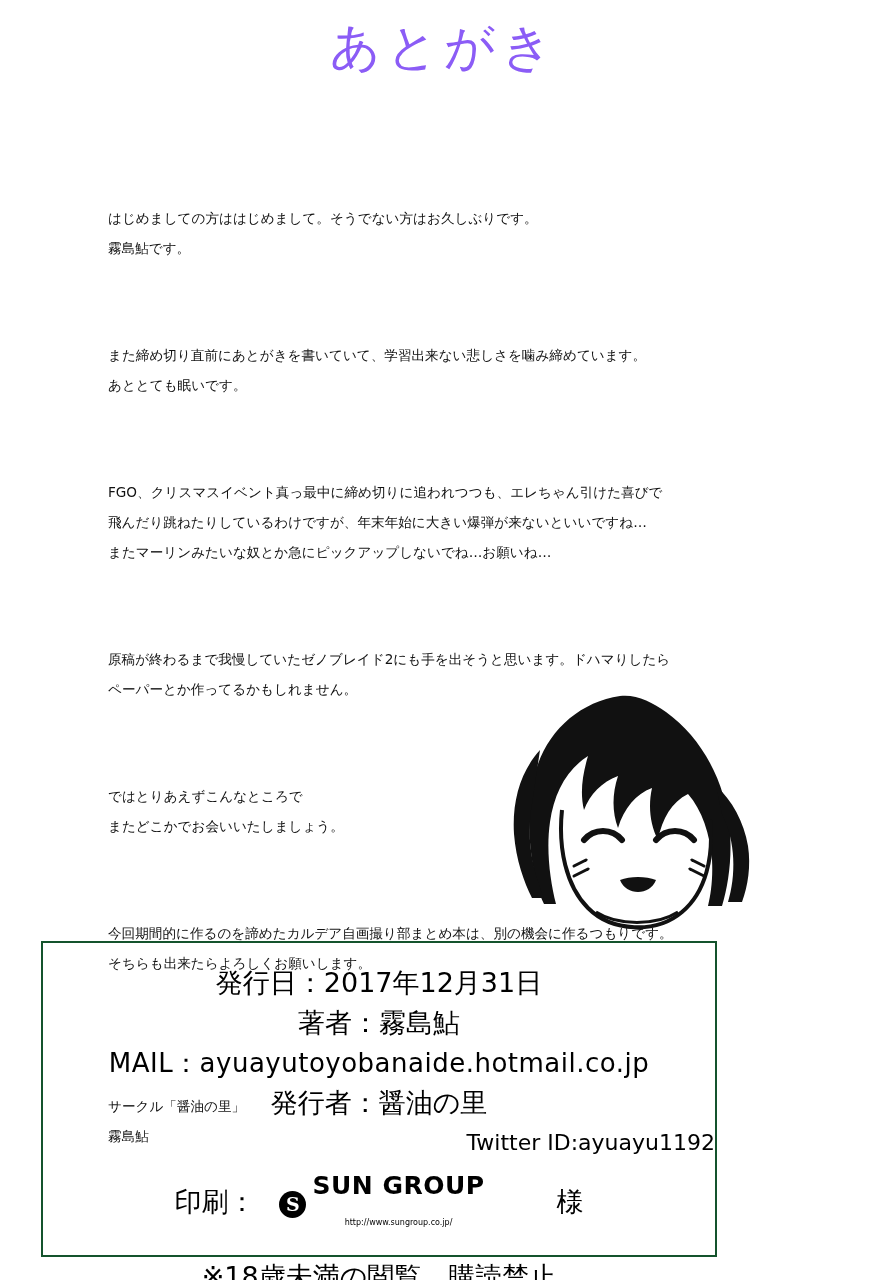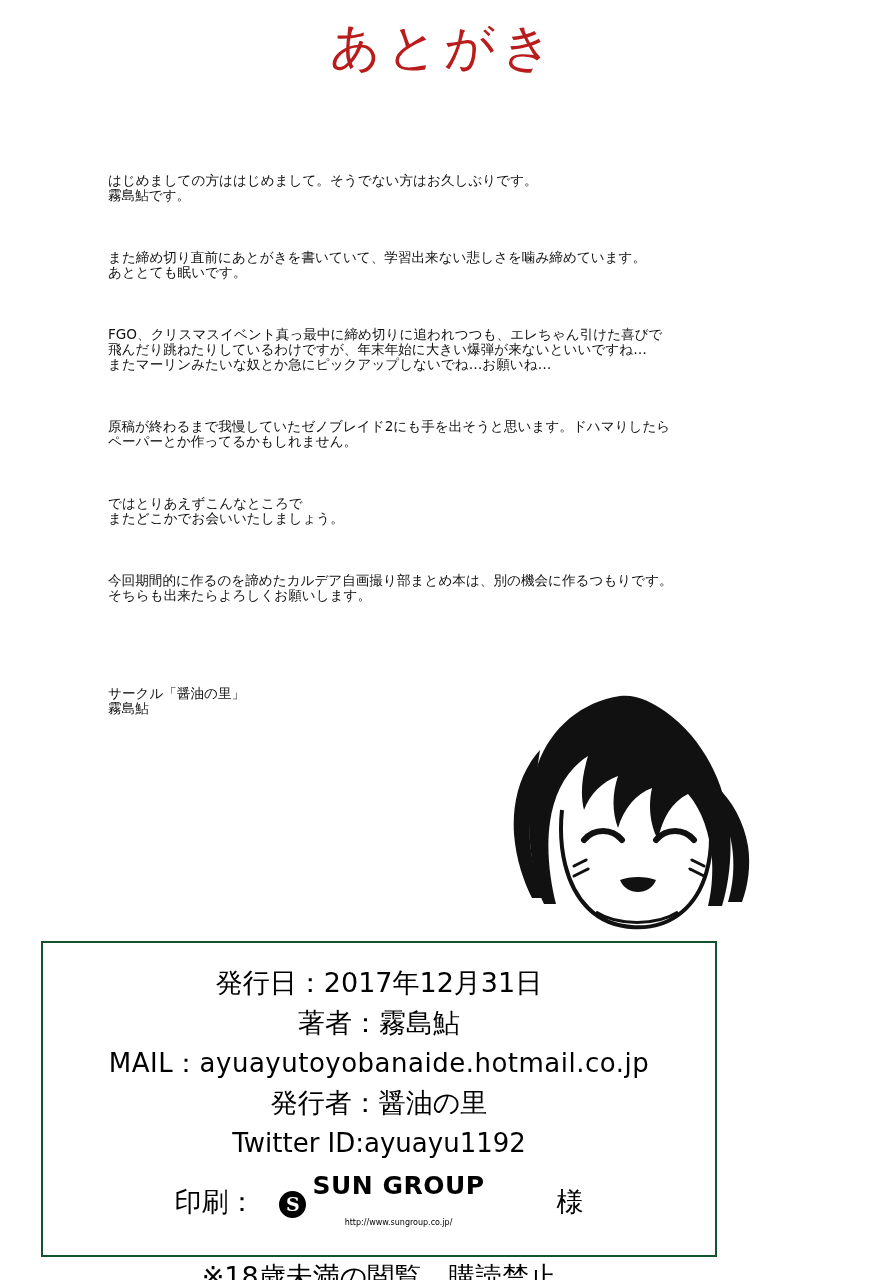--- a/index.html
+++ b/index.html
@@ -24,29 +24,29 @@
   .title {
     position: absolute;
     left: 0;
     top: 14px;
     width: 888px;
     text-align: center;
     font-size: 50px;
     letter-spacing: 6px;
     font-family: "DejaVu Sans", sans-serif;
     font-weight: 400;
-    color: #b91c1c;
+    color: #8b5cf6;
   }
   .body-text {
     position: absolute;
     left: 108px;
     top: 143px;
     width: 660px;
     font-size: 13.6px;
-    line-height: 15px;
+    line-height: 30px;
     color: #111;
     font-family: "DejaVu Sans", sans-serif;
     white-space: pre-wrap;
   }
   .para {
     margin: 0 0 17px 0;
     white-space: pre-wrap;
   }
   .para:last-child { margin-bottom: 0; margin-top: 36px; }
 
@@ -74,21 +74,21 @@
   }
   .col-line {
     font-family: "DejaVu Sans", sans-serif;
     font-size: 27px;
     line-height: 40px;
     color: #000;
     letter-spacing: 0px;
     white-space: nowrap;
   }
   .col-line.mail { font-size: 26px; letter-spacing: 0.5px; }
-  .col-line.twitter { font-size: 26px; }
+  .col-line.twitter { font-size: 22px; text-align: right; }
   .print-row {
     display: flex;
     align-items: center;
     justify-content: center;
     gap: 24px;
     line-height: 40px;
   }
   .print-label { font-size: 27px; font-family: "DejaVu Sans", sans-serif; }
   .sun-logo {
     display: inline-flex;

